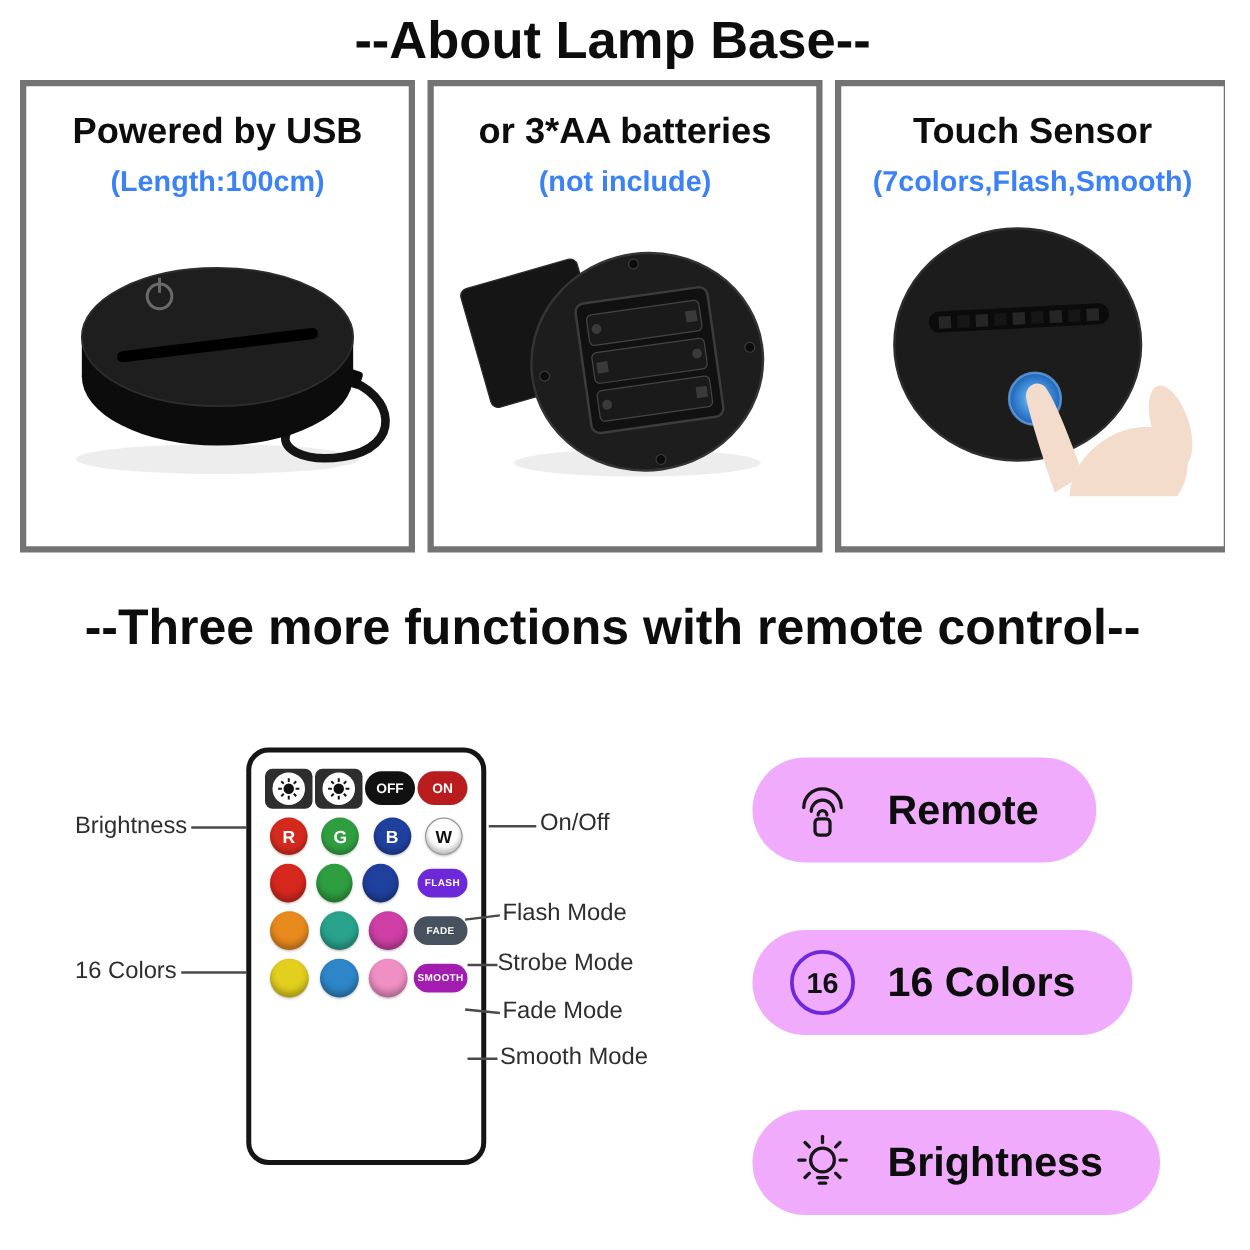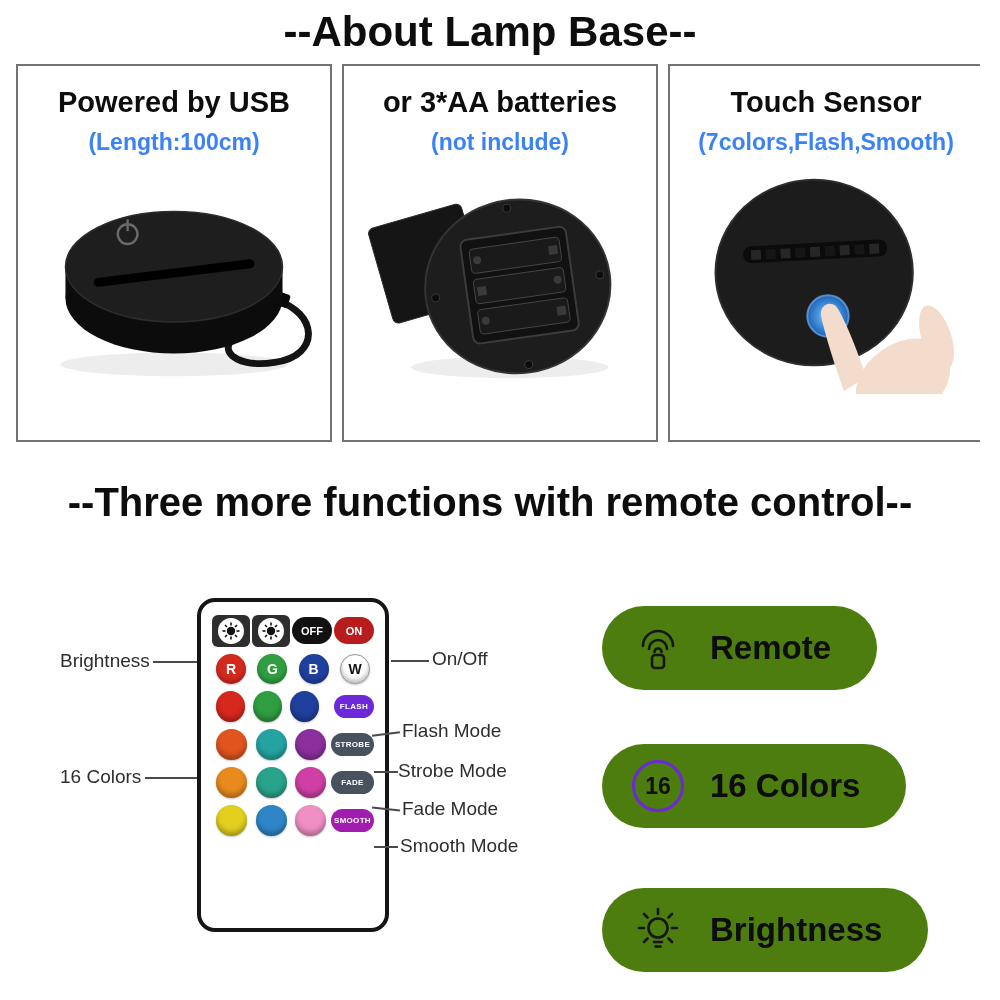--- a/index.html
+++ b/index.html
@@ -9,21 +9,21 @@
 
   
   .main-title { position:absolute; top:8px; left:0; width:100%; text-align:center;
                 font-size:42px; font-weight:600; color:#0d0d0d; }
   .section2-title { position:absolute; top:480px; left:0; width:100%; text-align:center;
                 font-size:40px; font-weight:600; color:#0d0d0d; }
 
   
   .panels { position:absolute; top:64px; left:16px; width:968px; height:378px;
             display:flex; gap:10px; }
-  .panel { flex:1; border:2px solid #737373; background:#fff; text-align:center;
+  .panel { flex:1; border:5px solid #737373; background:#fff; text-align:center;
            padding-top:20px; overflow:hidden; }
   .panel-heading { font-size:29px; font-weight:700; color:#0d0d0d; }
   .panel-sub { font-size:23px; font-weight:700; color:#3b82f6; margin-top:10px; }
   .panel-photo { margin-top:6px; width:296px; height:232px; }
 
   
   .remote { position:absolute; left:197px; top:598px; width:192px; height:334px;
             background:#fff; border:4px solid #151515; border-radius:18px;
             padding:12px 11px; }
   .r-row { display:flex; justify-content:space-between; align-items:center;
@@ -44,21 +44,21 @@
          box-shadow:inset 0 -4px 5px rgba(0,0,0,.28), 0 1px 2px rgba(0,0,0,.25); }
   .mode-btn { width:43px; height:23px; border-radius:12px; color:#fff;
               font-size:8px; font-weight:700; letter-spacing:.3px;
               display:flex; align-items:center; justify-content:center; }
 
   
   .callout { position:absolute; font-size:19px; color:#2e2e2e; white-space:nowrap; }
   .line { position:absolute; height:2px; background:#4a4a4a; }
 
   
-  .pill { position:absolute; left:602px; height:84px; background:#4d7c0f;
+  .pill { position:absolute; left:602px; height:84px; background:#f0abfc;
           border-radius:46px; display:inline-flex; align-items:center;
           padding:0 46px 0 28px; }
   .pill-icon { width:56px; height:56px; display:flex; align-items:center; justify-content:center; }
   .badge-circle { width:52px; height:52px; border:3px solid #6d28d9; border-radius:50%;
                   display:flex; align-items:center; justify-content:center;
                   font-size:23px; font-weight:700; color:#111; }
   .pill-label { font-size:33px; font-weight:600; color:#0d0d0d; margin-left:24px; }
 </style>
 </head>
 <body>
@@ -203,26 +203,20 @@
       <div class="btn-round" style="background: rgb(32, 64, 158);">B</div>
       <div class="btn-round btn-w" style="background: rgb(255, 255, 255);">W</div>
     </div>
     <div class="r-row">
       <div class="dot" style="background: rgb(215, 40, 30);"></div>
       <div class="dot" style="background: rgb(47, 158, 65);"></div>
       <div class="dot" style="background: rgb(32, 64, 158);"></div>
       <div class="mode-btn" style="background: #6d28d9; margin-left: 11px;">FLASH</div>
     </div>
     <div class="r-row">
-      <div class="dot" style="background: rgb(225, 84, 30);"></div>
-      <div class="dot" style="background: rgb(37, 163, 163);"></div>
-      <div class="dot" style="background: rgb(140, 47, 158);"></div>
-      <div class="mode-btn" style="background: rgb(71, 82, 94);">STROBE</div>
-    </div>
-    <div class="r-row">
       <div class="dot" style="background: rgb(232, 138, 30);"></div>
       <div class="dot" style="background: rgb(42, 163, 140);"></div>
       <div class="dot" style="background: rgb(207, 63, 166);"></div>
       <div class="mode-btn" style="background: rgb(71, 82, 94);">FADE</div>
     </div>
     <div class="r-row">
       <div class="dot" style="background: rgb(227, 207, 30);"></div>
       <div class="dot" style="background: rgb(46, 134, 200);"></div>
       <div class="dot" style="background: rgb(239, 143, 195);"></div>
       <div class="mode-btn" style="background: #a21caf;">SMOOTH</div>

